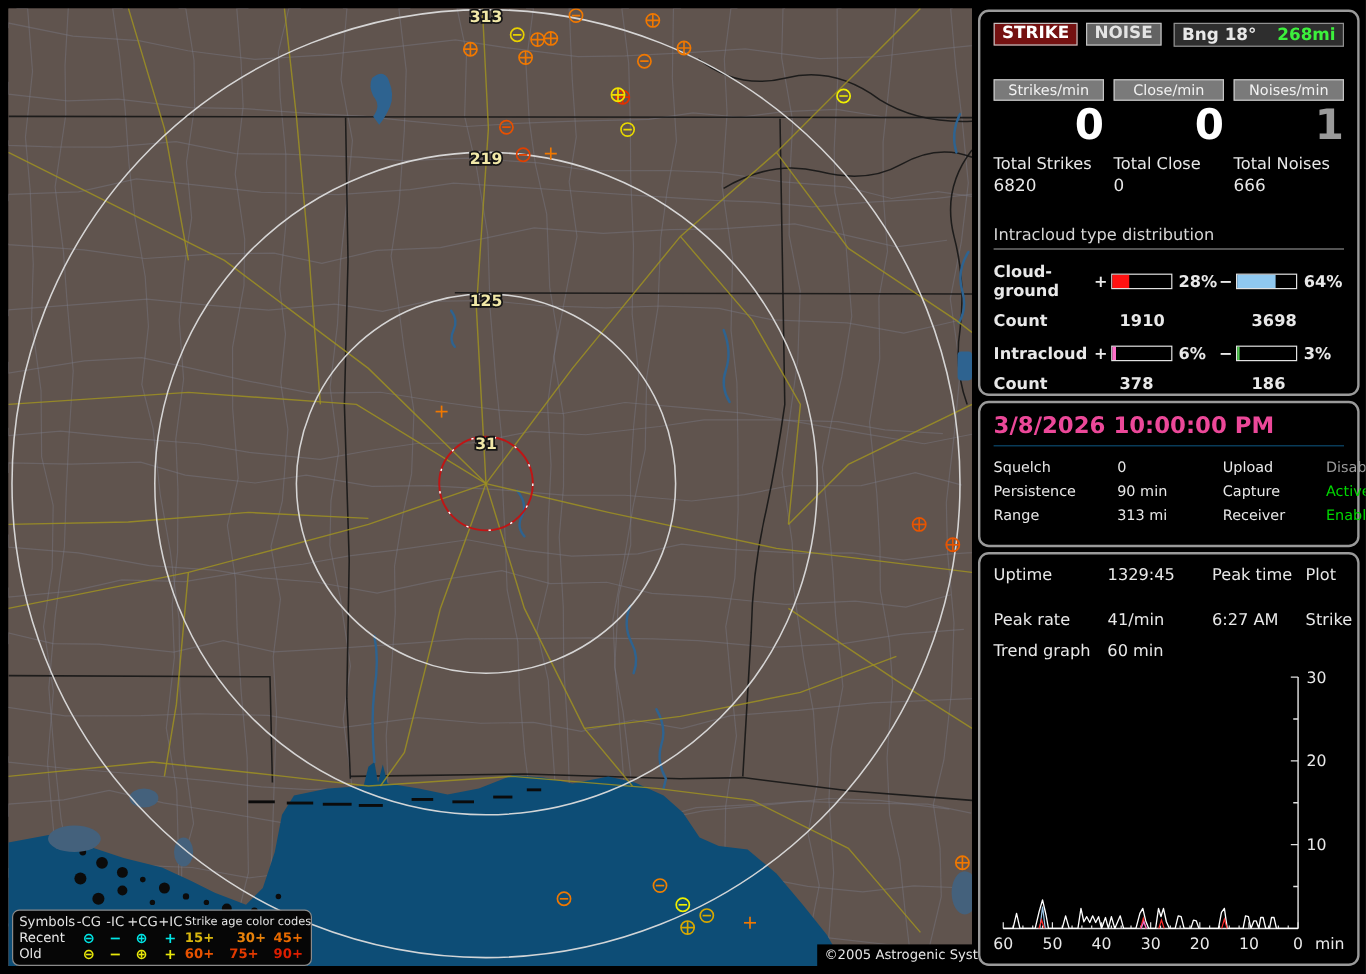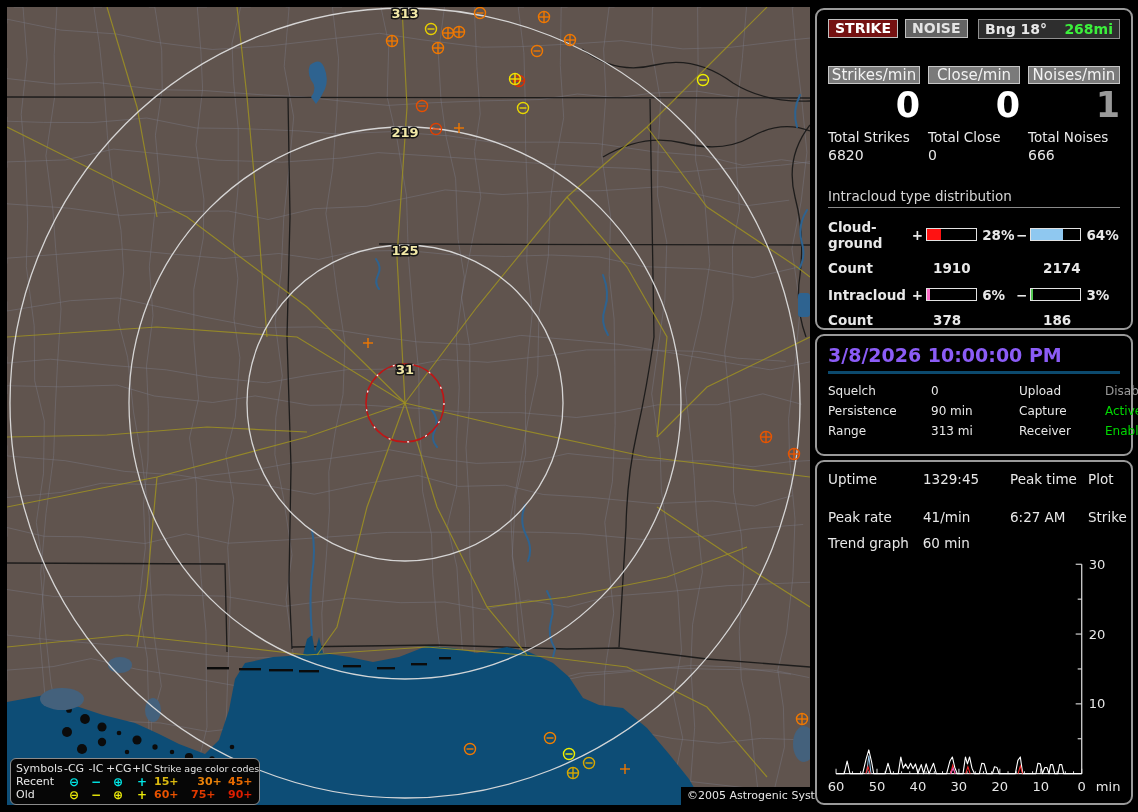--- a/index.html
+++ b/index.html
@@ -36,38 +36,38 @@
        border:1px solid #c0c0c0;cursor:pointer;}
   .strike-btn{background:#741111;color:#ffffff;}
   .noise-btn{background:#636363;color:#e4e4e4;margin-left:7px;}
   .bng{margin-left:auto;background:#2e2e2e;border:1px solid #909090;display:flex;
        width:128px;padding:1px 6px;font-weight:bold;font-size:14px;}
   .bng .mi{margin-left:auto;color:#3cf03c;}
 
   .rates{display:flex;justify-content:space-between;margin-top:27px;}
   .rate-col{width:92px;display:flex;flex-direction:column;}
   .rate-btn{font-family:inherit;background:#7a7a7a;border:1px solid #c6c6c6;color:#f2f2f2;
-            font-size:15px;line-height:16px;text-align:center;padding:0;cursor:pointer;}
+            font-size:12px;line-height:16px;text-align:center;padding:0;cursor:pointer;}
   .rate-val{font-size:35px;font-weight:bold;text-align:right;line-height:1.05;margin-top:3px;}
   .bright{color:#ffffff;} .dim{color:#9a9a9a;} .green{color:#00d800;}
   .tot-label{font-size:13.5px;margin-top:5px;white-space:nowrap;}
   .tot-val{font-size:14px;text-align:left;margin-top:2px;}
 
   .dist-title{margin-top:25px;font-size:13.5px;color:#d6d6d6;border-bottom:1px solid #8a8a8a;
               padding-bottom:3px;}
   .dist-row{display:flex;align-items:center;margin-top:11px;font-weight:bold;font-size:13.5px;}
   .dist-label{width:92px;}
   .sign{width:13px;text-align:center;}
   .bar{width:54px;height:11px;border:1px solid #e2e2e2;background:#000;margin:0 3px;display:block;}
   .bar-fill{display:block;height:100%;}
   .pct{width:37px;padding-left:2px;}
   .count-row{display:flex;margin-top:9px;font-weight:bold;font-size:13.5px;}
   .cl{width:105px;} .cv1{width:110px;}
 
-  .datetime{color:#8b5cf6;font-size:19px;font-weight:bold;border-bottom:3px solid #0c4a6e;
+  .datetime{color:#ec4899;font-size:19px;font-weight:bold;border-bottom:1px solid #0c4a6e;
             padding-bottom:5px;white-space:nowrap;}
   .status-grid{display:grid;grid-template-columns:103px 88px 86px auto;row-gap:6px;
                margin-top:10px;font-size:12px;}
 
   .info-grid{display:grid;grid-template-columns:95px 87px 78px auto;row-gap:22px;font-size:13.5px;}
   .trend-row{display:flex;margin-top:10px;font-size:13.5px;}
   .trend-row .tw{margin-left:14px;}
   #trend-svg{display:block;margin-top:2px;width:294px;height:244px;}
 </style>
 </head>
@@ -398,21 +398,21 @@
     <span class="pct">28%</span>
     <span class="sign">−</span>
     <span class="bar">
         <span class="bar-fill" style="background-color: rgb(143, 200, 240); width: 64%;"></span>
       </span>
     <span class="pct">64%</span>
   </div>
   <div class="count-row">
     <span class="cl">Count</span>
     <span class="cv1">1910</span>
-    <span class="cv2">2174</span>
+    <span class="cv2">3698</span>
   </div>
 
   <div class="dist-row">
     <span class="dist-label">Intracloud</span>
     <span class="sign">+</span>
     <span class="bar">
         <span class="bar-fill" style="background-color: rgb(255, 110, 200); width: 6%;"></span>
       </span>
     <span class="pct">6%</span>
     <span class="sign">−</span>

